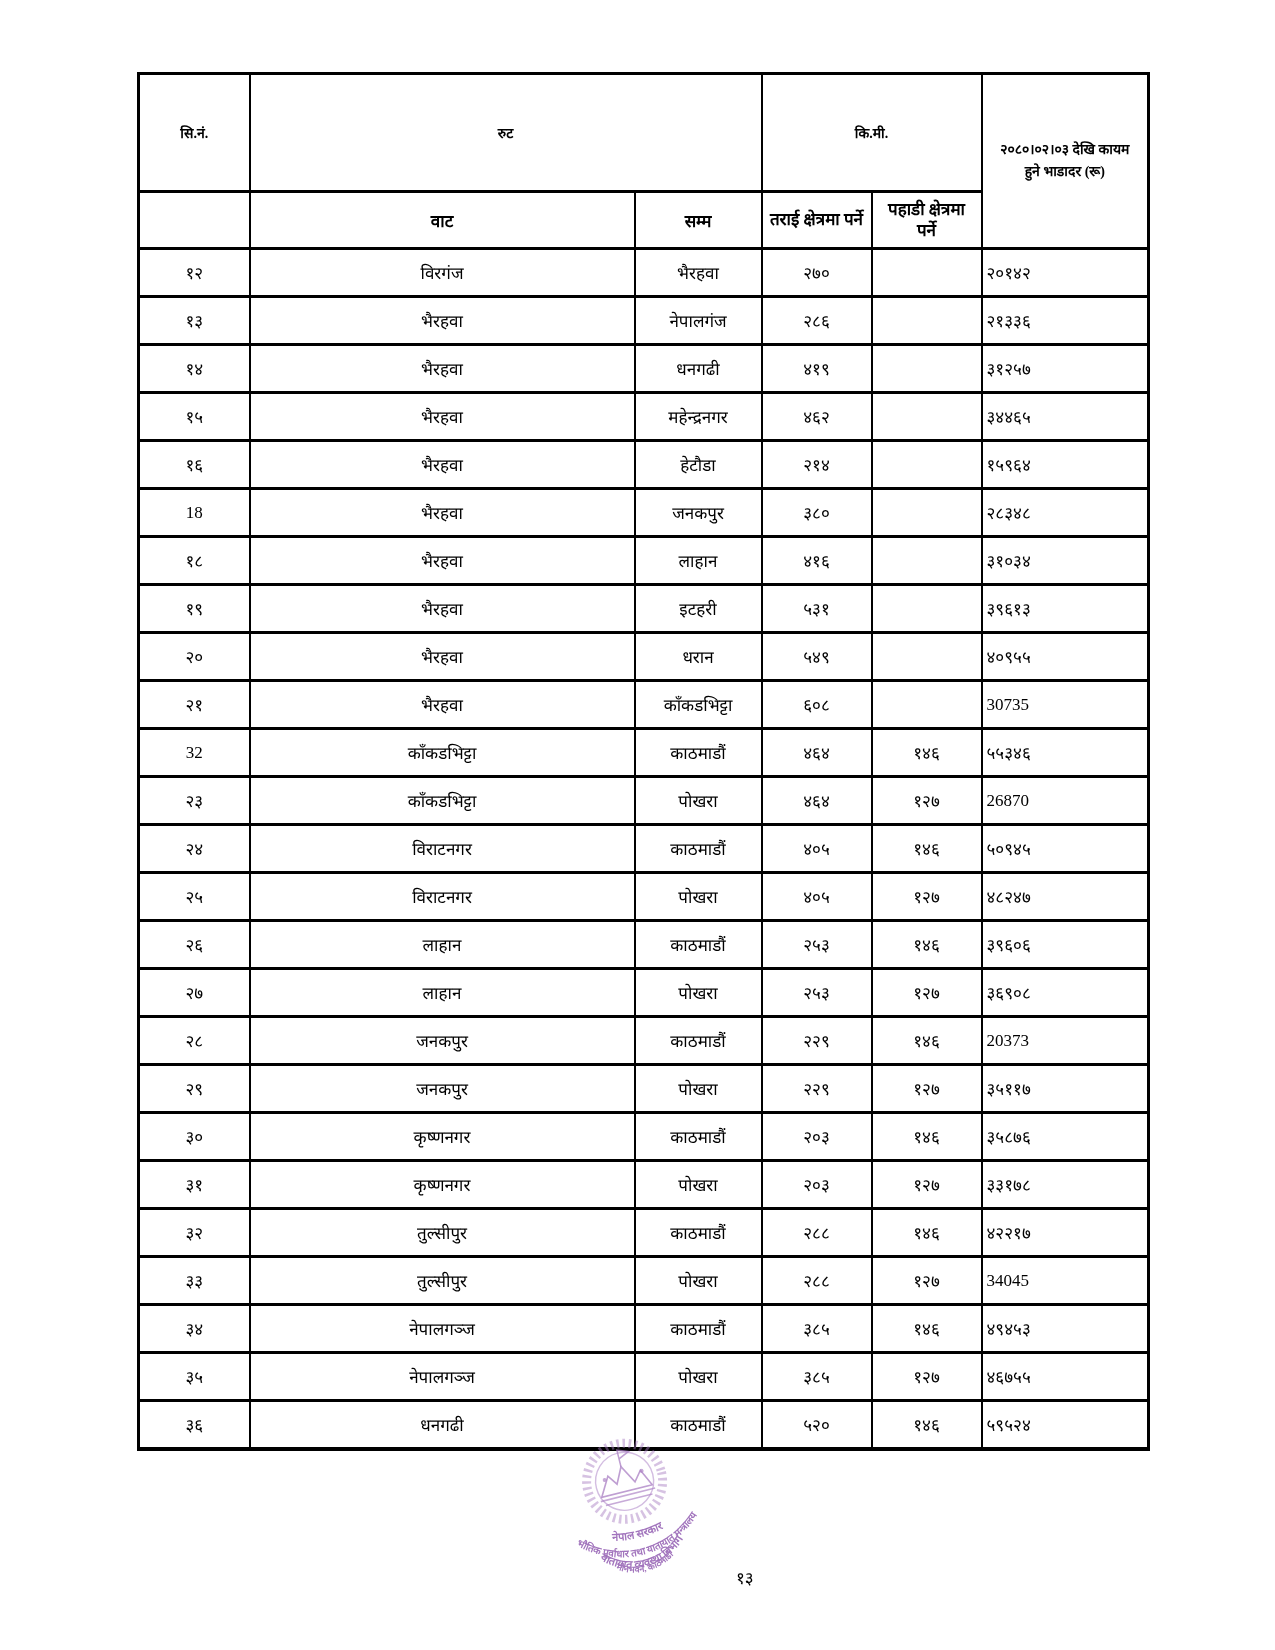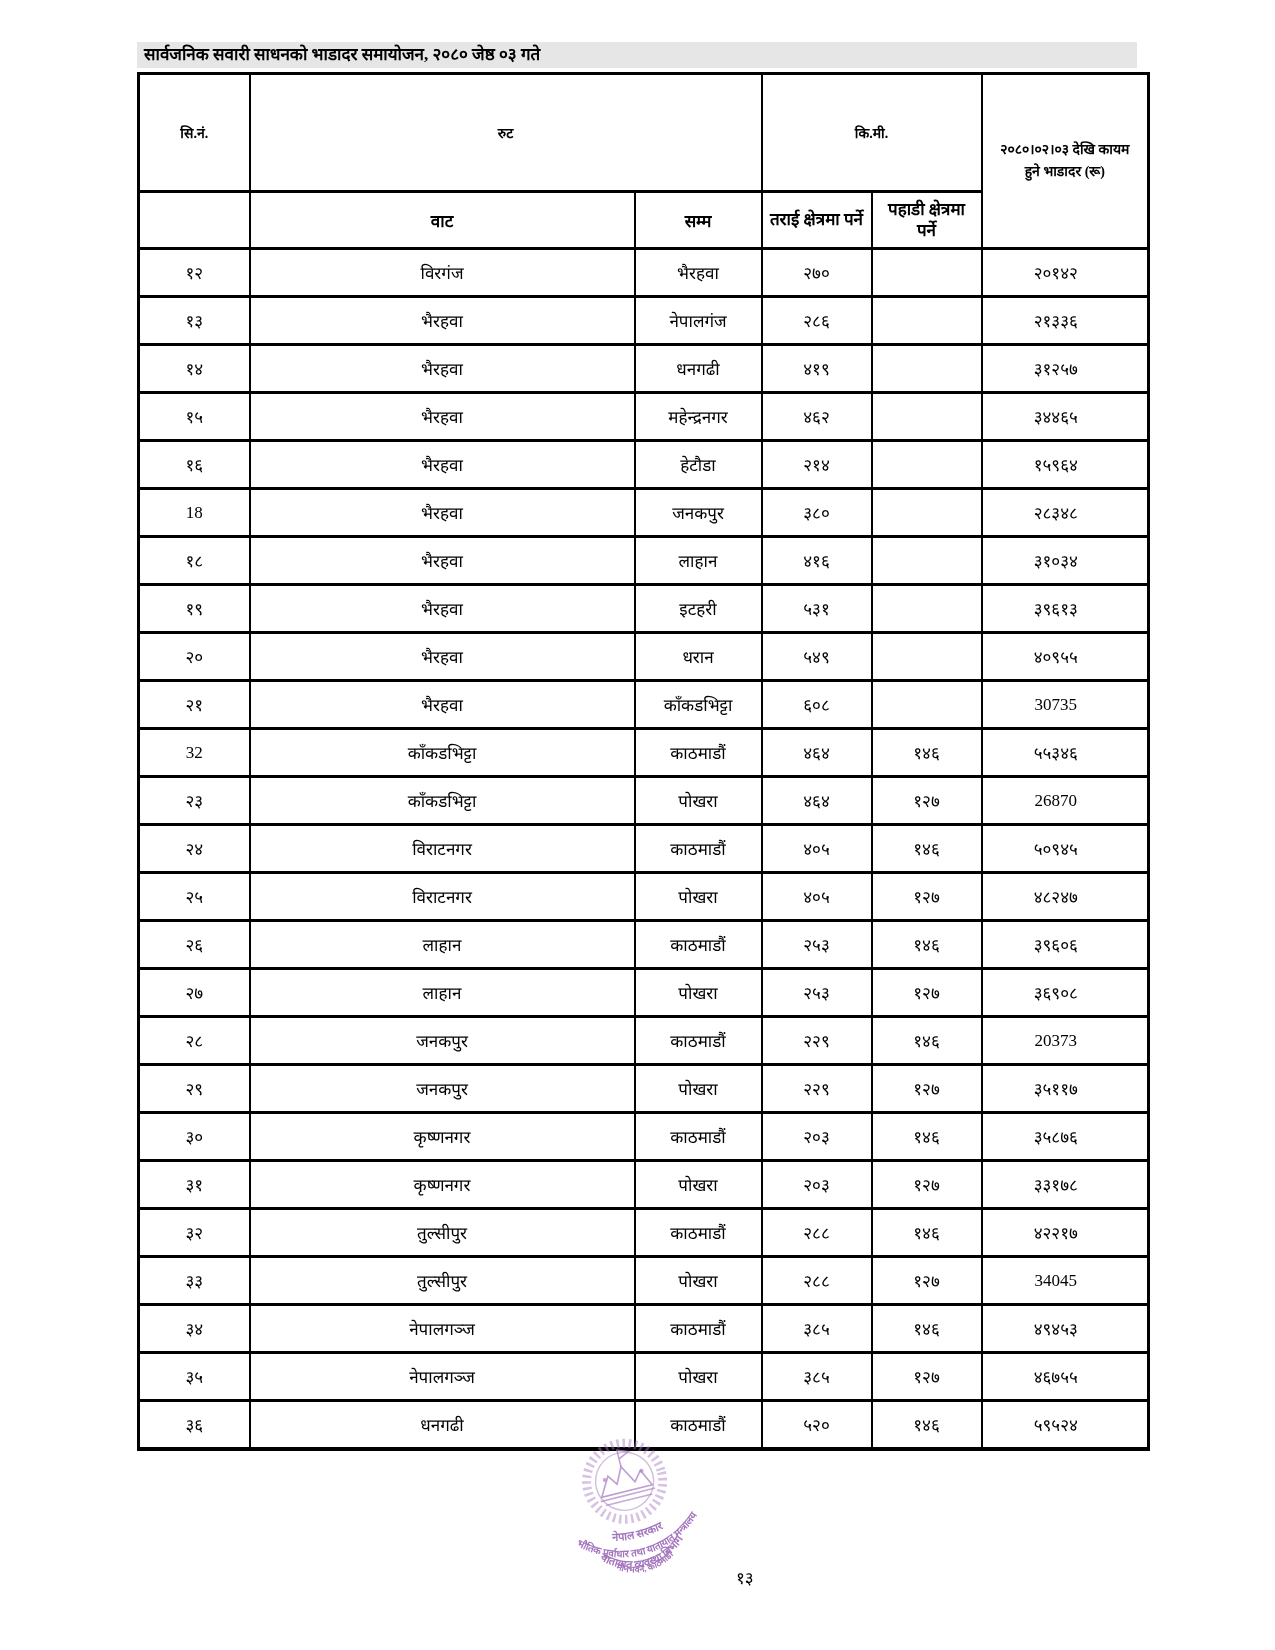--- a/index.html
+++ b/index.html
@@ -48,41 +48,38 @@
     font-size:16px;font-weight:bold;
     line-height:1.6;
     padding:0 12px;
     text-align:center;
   }
   .fare-table tbody td{
     height:45px;
     font-size:17px;
   }
   .fare-table tbody td.fare{
-    text-align:center;
+    text-align:left;
     padding-right:22px;
   }
   .seal{
     position:absolute;left:510px;top:1428px;
     width:250px;height:190px;
     opacity:.92;
   }
   .page-number{
     position:absolute;left:736px;top:1566px;
     font-size:17px;
   }
 </style>
 </head>
 <body>
 
 <div class="page">
 
-  <div class="title-bar">
-    <span class="title-text">सार्वजनिक सवारी साधनको भाडादर समायोजन, २०८० जेष्ठ ०३ गते</span>
-  </div>
 
   <table class="fare-table">
     <colgroup>
       <col style="width:111px">
       <col style="width:385px">
       <col style="width:127px">
       <col style="width:110px">
       <col style="width:110px">
       <col style="width:167px">
     </colgroup>

